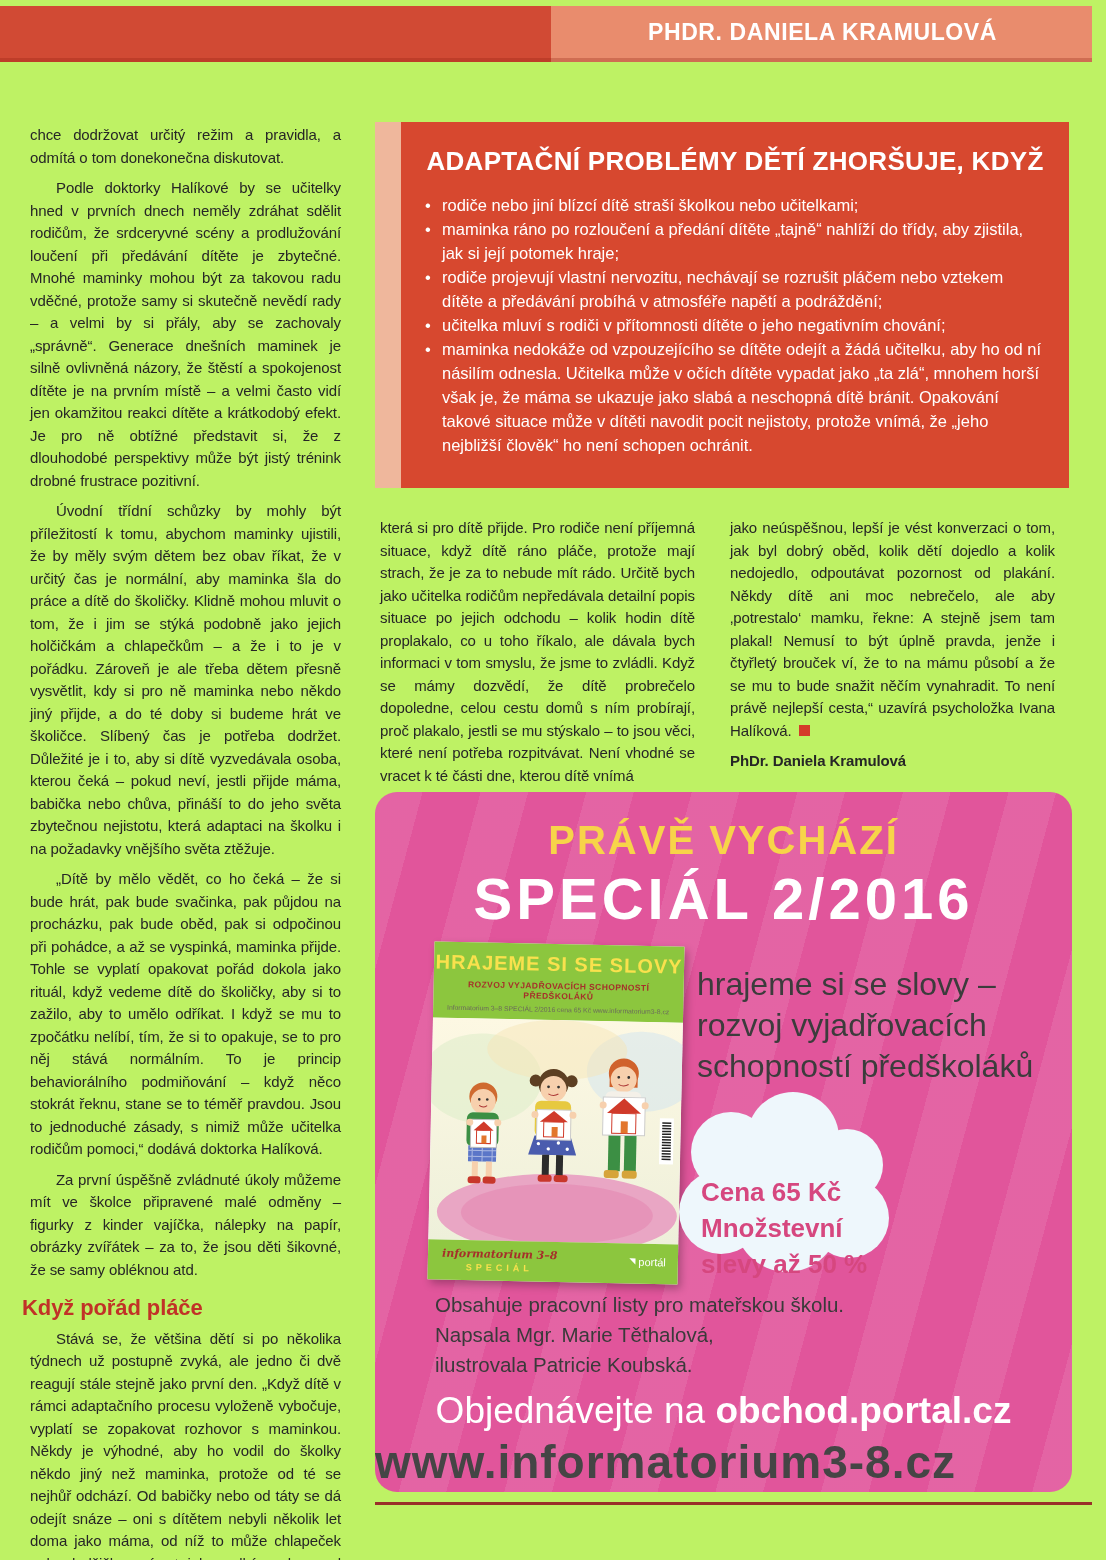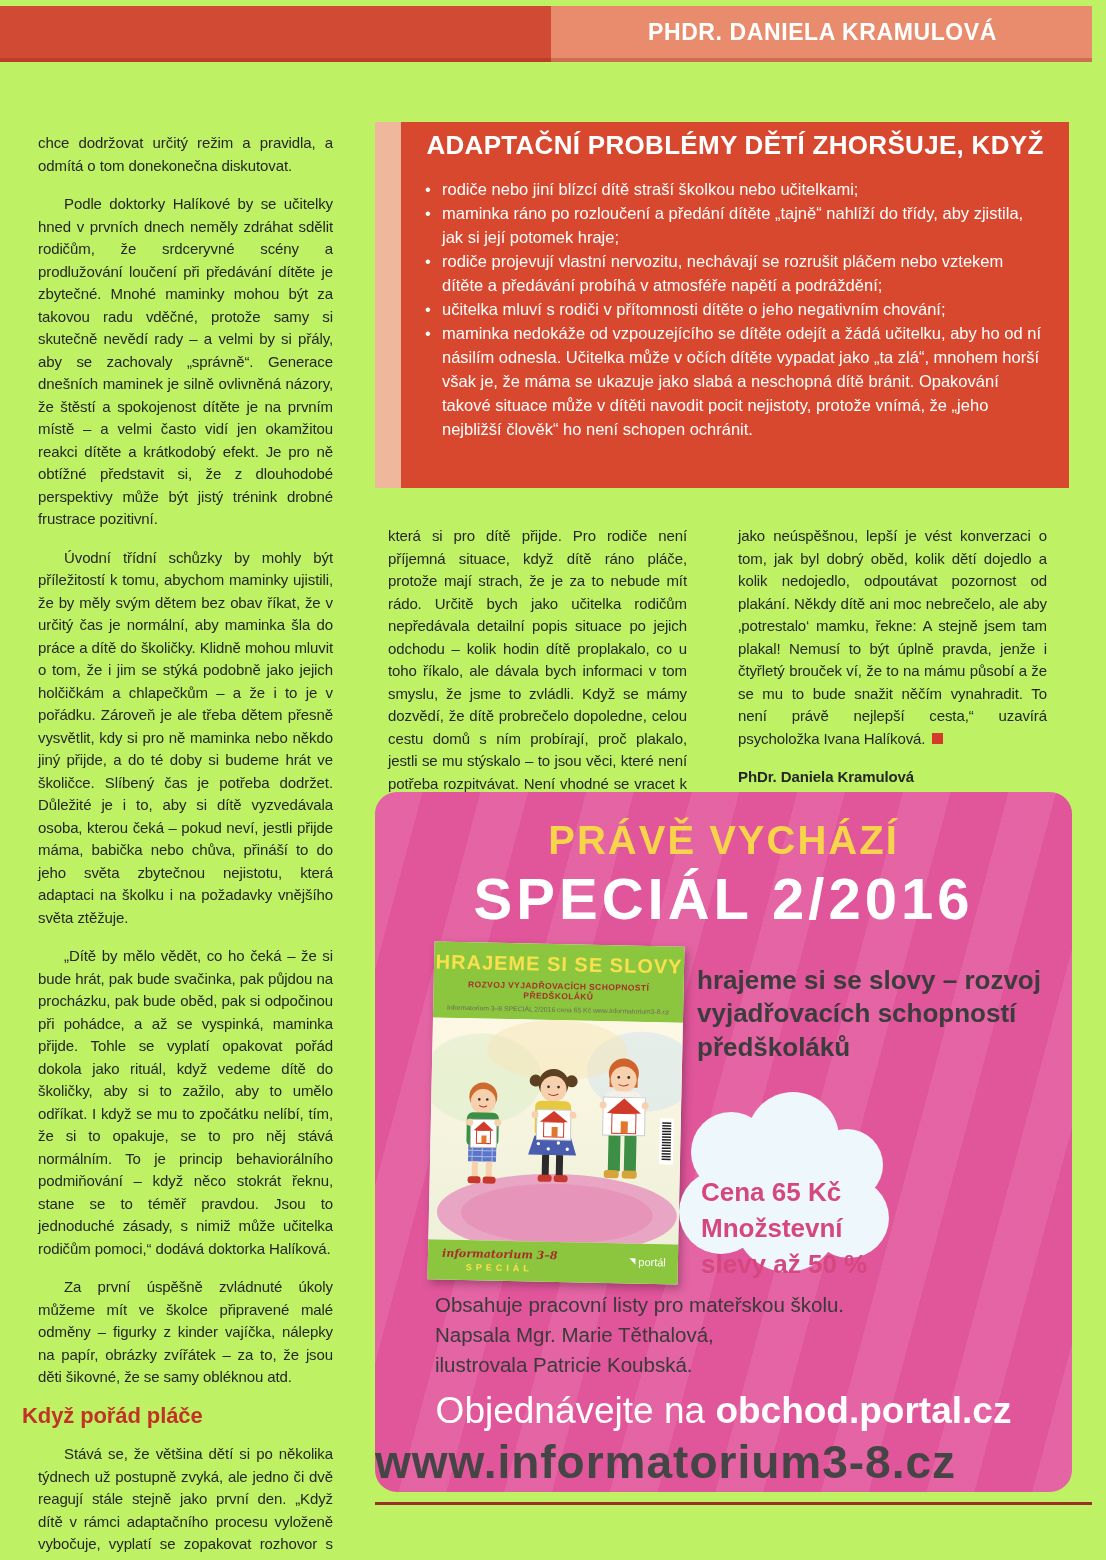--- a/index.html
+++ b/index.html
@@ -8,33 +8,33 @@
 
   
   .masthead{position:absolute;left:0;top:6px;width:1092px;height:52px;
             background:linear-gradient(90deg,var(--header-red,#d14a34) 0 50.5%,var(--header-salmon,#e98c6d) 50.5% 100%);
             border-bottom:4px solid rgba(140,30,15,.28);}
   .masthead .title{position:absolute;right:95px;top:50%;transform:translateY(-50%);
             color:#fff;font-weight:bold;font-size:23px;letter-spacing:.6px;white-space:nowrap;}
 
   
   .col{position:absolute;text-align:justify;font-size:15px;line-height:22.5px;letter-spacing:-.1px;}
-  .col p{margin:16px;}
+  .col p{margin:8px;}
   .col p.ind{text-indent:26px;}
   .col-left {left:22px; top:116px;width:327px;}
   .col-mid  {left:372px;top:509px;width:331px;}
   .col-right{left:722px;top:509px;width:341px;}
   .section-heading{color:var(--heading-red,#c13227);font-size:22px;font-weight:bold;margin:16px 0 6px;text-align:left;}
   .byline{font-weight:bold;margin-top:24px;text-align:left;}
   .endmark{display:inline-block;width:11px;height:11px;background:#d43b2a;margin-left:7px;}
 
   
   .infobox{position:absolute;left:375px;top:122px;width:694px;height:366px;
            background:var(--box-red,#d7482f);color:#fff;box-sizing:border-box;
-           padding:0 24px 12px 50px;}
+           padding:16px 24px 12px 50px;}
   .infobox::before{content:"";position:absolute;left:0;top:0;bottom:0;width:26px;
            background:var(--box-strip,#efb79c);}
   .infobox h2{margin:8px 0 16px;font-size:26px;text-align:center;letter-spacing:.3px;}
   .infobox ul{margin:0;padding:0;list-style:none;font-size:16.5px;line-height:24px;}
   .infobox li{position:relative;padding-left:17px;}
   .infobox li::before{content:"\2022";position:absolute;left:0;}
 
   
   .ad{position:absolute;left:375px;top:792px;width:697px;height:700px;border-radius:22px;
       background-color:var(--ad-pink,#e1559b);
@@ -53,21 +53,21 @@
   .book-art{height:222px;position:relative;}
   .book-art svg{display:block;}
   .book-foot{background:var(--book-green,#8cc63e);height:40px;position:relative;}
   .book-brand{position:absolute;left:14px;top:7px;color:#a5302a;font-weight:bold;font-size:11px;
       font-family:"DejaVu Serif",serif;font-style:italic;}
   .book-brand-sub{position:absolute;left:38px;top:22px;color:#f9e14d;font-weight:bold;font-size:9px;letter-spacing:4px;}
   .book-publisher{position:absolute;right:12px;top:12px;color:#fff;font-size:11px;}
   .book-publisher::before{content:"\25E5";color:#fff;font-size:8px;margin-right:3px;vertical-align:2px;}
 
   .ad-headline{position:absolute;left:322px;top:172px;width:352px;color:#3c3c3c;
-      font-size:26px;font-weight:bold;line-height:1.28;}
+      font-size:32px;font-weight:normal;line-height:1.28;}
   .cloud{position:absolute;left:294px;top:298px;width:228px;height:200px;}
   .cloud-text{position:absolute;left:32px;top:84px;color:var(--cloud-text-pink,#d6477f);
       font-weight:bold;font-size:26px;line-height:36px;white-space:nowrap;}
   .ad-desc{position:absolute;left:60px;top:498px;color:#3a3a3a;font-size:20.5px;line-height:30px;}
   .ad-order{position:absolute;left:0;right:0;top:598px;text-align:center;color:#fff;font-size:37px;white-space:nowrap;}
   .ad-order .site{font-weight:bold;}
   .ad-url{position:absolute;left:0;right:0;top:643px;text-align:left;color:#454545;
       font-size:46px;font-weight:bold;letter-spacing:1px;white-space:nowrap;}
 
   

